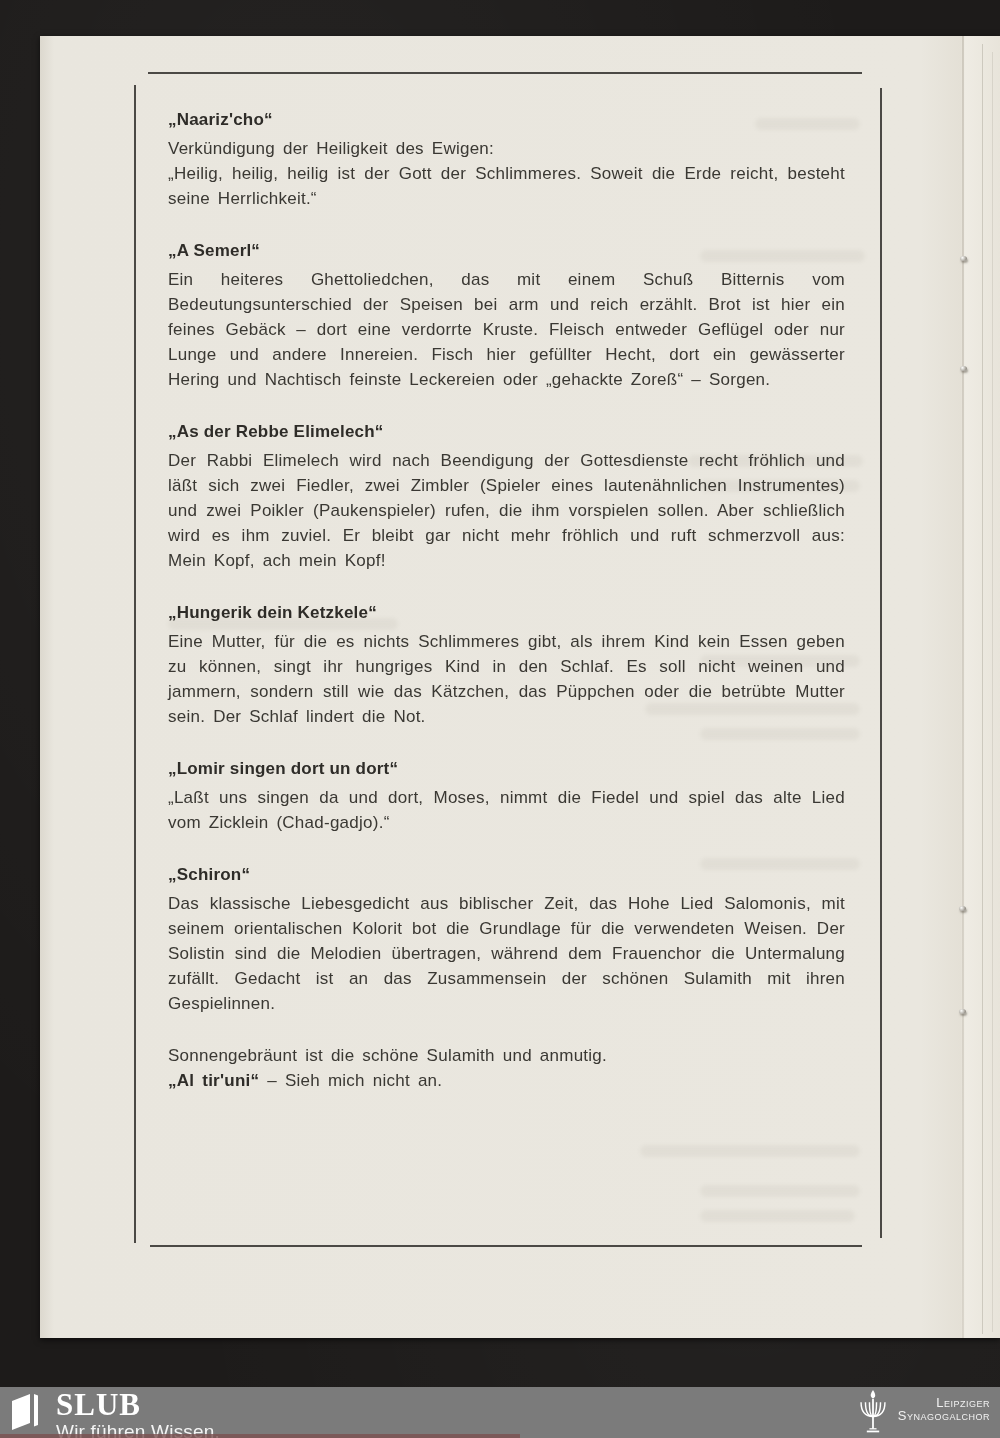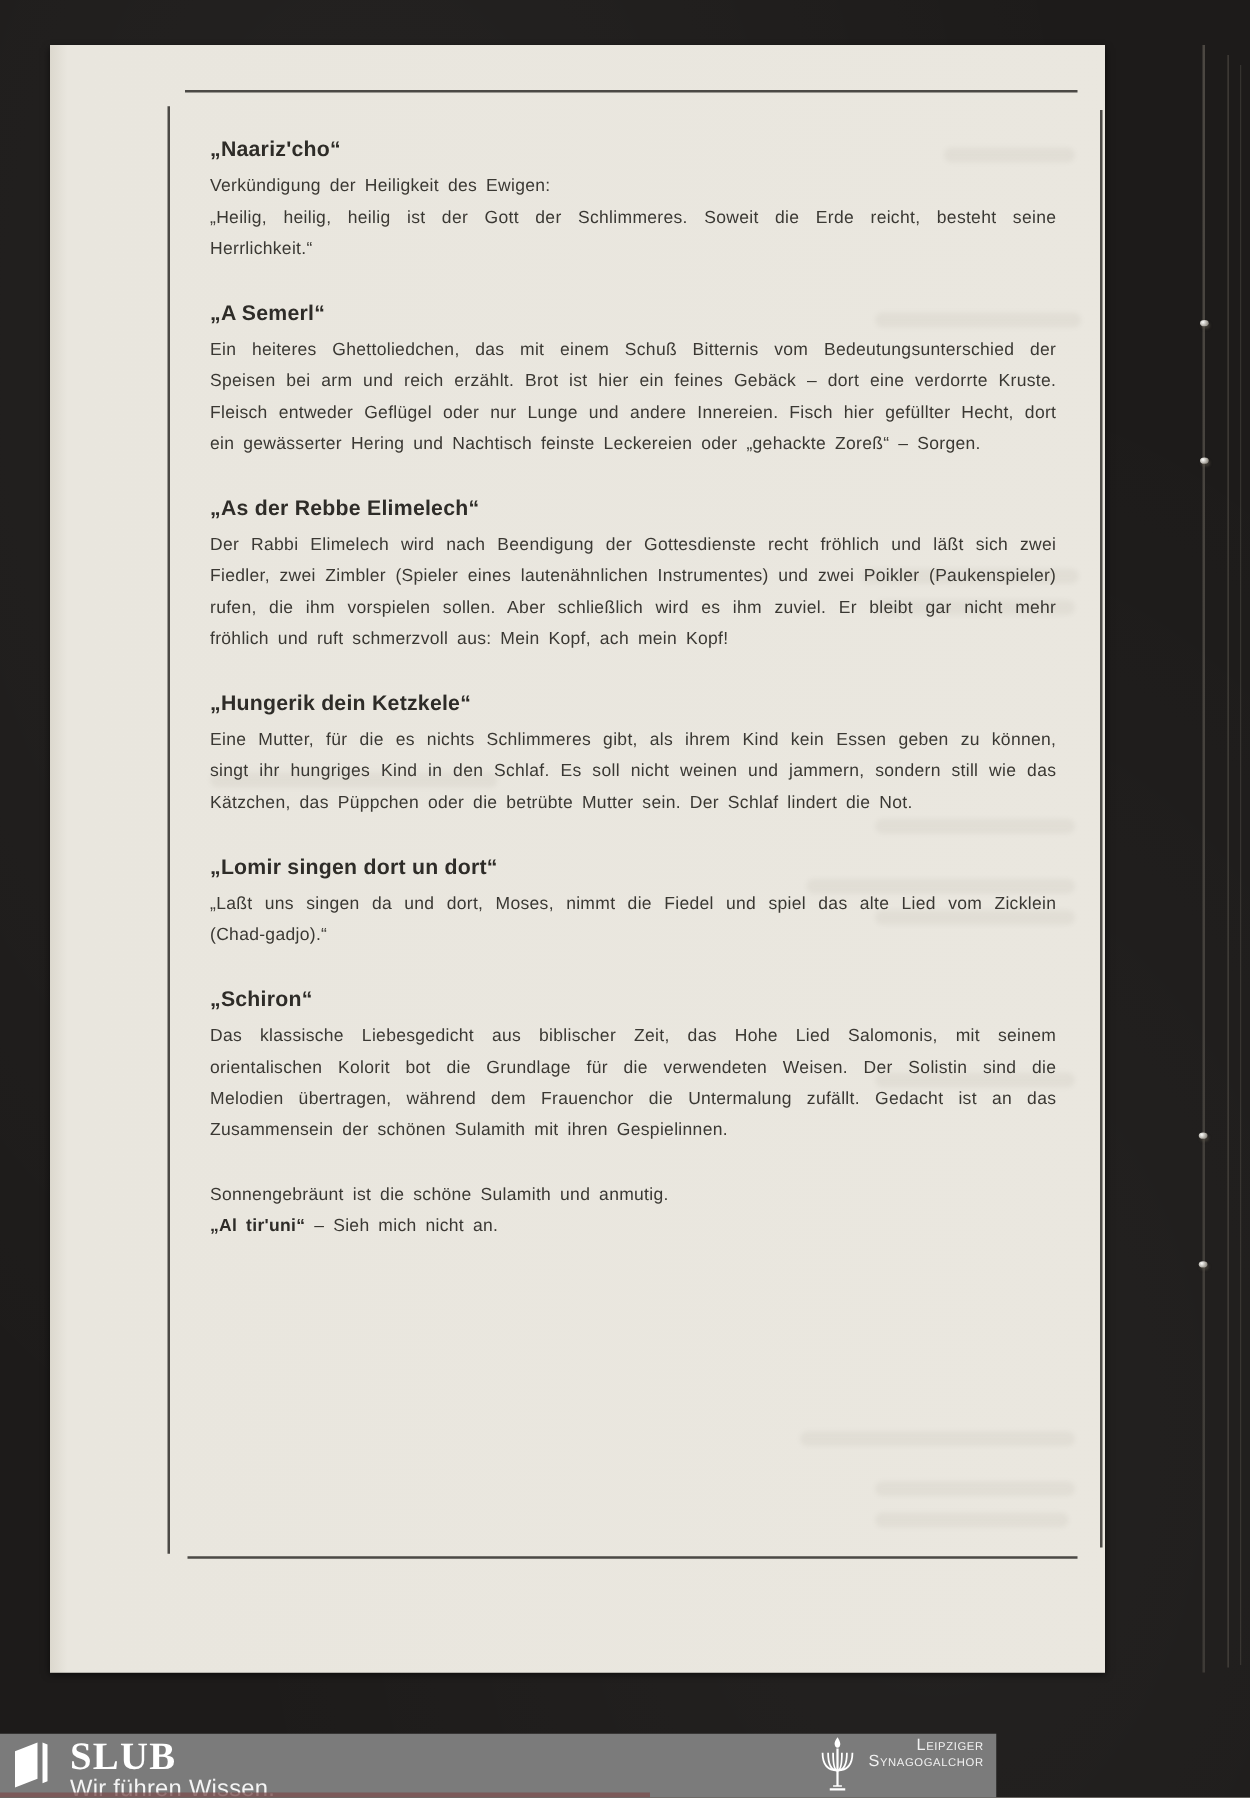--- a/index.html
+++ b/index.html
@@ -16,21 +16,21 @@
   .scan-bg {
     position:absolute; inset:0;
     background:
       radial-gradient(ellipse at 30% 20%, rgba(255,255,255,0.035), transparent 60%),
       radial-gradient(ellipse at 75% 80%, rgba(255,255,255,0.03), transparent 55%),
       #1d1b1a;
   }
 
   
   .page {
-    position:absolute; left:40px; top:36px; width:844px; height:1302px;
+    position:absolute; left:40px; top:36px; width:960px; height:1302px;
     background:
       linear-gradient(90deg, #dcd8ce 0px, #e9e6de 14px, #eae7df 880px, #e4e0d6 921px, #efece4 925px, #e8e4da 960px),
       #eae7df;
     box-shadow: 0 2px 6px rgba(0,0,0,0.6);
   }
 
   
   .crease {
     position:absolute; left:922px; top:0; width:2px; height:1302px;
     background:linear-gradient(180deg, rgba(160,152,138,0.55), rgba(160,152,138,0.35));
@@ -54,51 +54,51 @@
   .content {
     position:absolute; left:128px; top:71px; width:677px;
     color:#363430;
   }
   .content section { margin-bottom:27px; }
   .content h3 {
     font-size:17px; font-weight:bold; line-height:25px;
     letter-spacing:0.2px; color:#2e2c28; margin-bottom:4px;
   }
   .content p {
-    font-size:14px; line-height:25px; text-align:justify;
+    font-size:17px; line-height:25px; text-align:justify;
     letter-spacing:0.25px; word-spacing:3px; color:#3a3833;
   }
   .inline-head { font-weight:bold; color:#2e2c28; }
 
   
   .ghost {
     position:absolute; height:12px; border-radius:6px;
     background:#76705f; opacity:0.07; filter:blur(2px);
   }
 
   
   .footer-bar {
-    position:absolute; left:0; top:1387px; width:797px; height:51px;
+    position:absolute; left:0; top:1387px; width:1000px; height:51px;
     background:#7b7b7b;
   }
   .red-strip {
     position:absolute; left:0; bottom:0; width:520px; height:4px;
     background:#7c5151; opacity:.8;
   }
   .slub { position:absolute; left:10px; top:3px; display:flex; }
   .slub-icon { width:34px; height:40px; margin-top:2px; }
   .slub-text { margin-left:12px; }
   .slub-word {
     font-family:"Liberation Serif", serif; font-weight:bold;
     font-size:31px; line-height:30px; color:#ffffff; letter-spacing:1px;
   }
   .slub-tagline {
     font-size:19px; font-weight:normal; color:#f4f4f4; margin-top:1px; letter-spacing:0.2px;text-align:right;
   }
-  .choir { position:absolute; right:10px; top:2px; display:flex; align-items:flex-start; }
+  .choir { position:absolute; right:10px; top:2px; display:flex; align-items:center; }
   .menorah { width:38px; height:46px; margin-right:6px; }
   .choir-text {
     text-align:right; color:#f2f2f2; font-variant:small-caps;
     font-size:13px; line-height:13px; letter-spacing:0.5px; padding-bottom:6px;
   }
 </style>
 </head>
 <body>
 
 <div id="stage">

